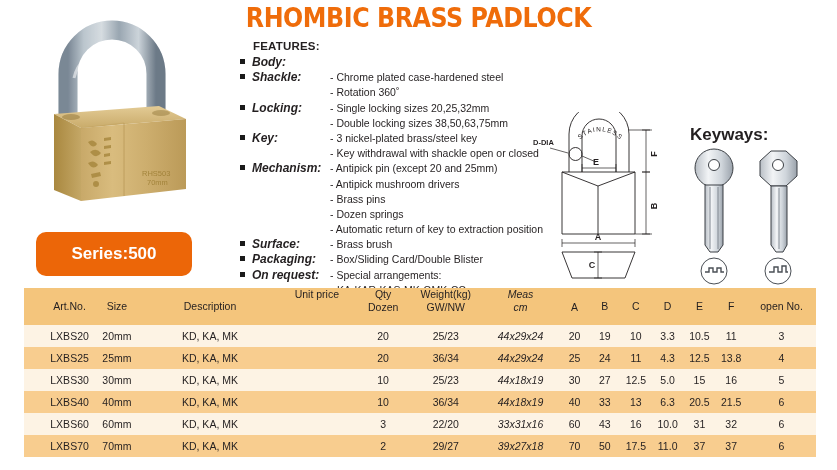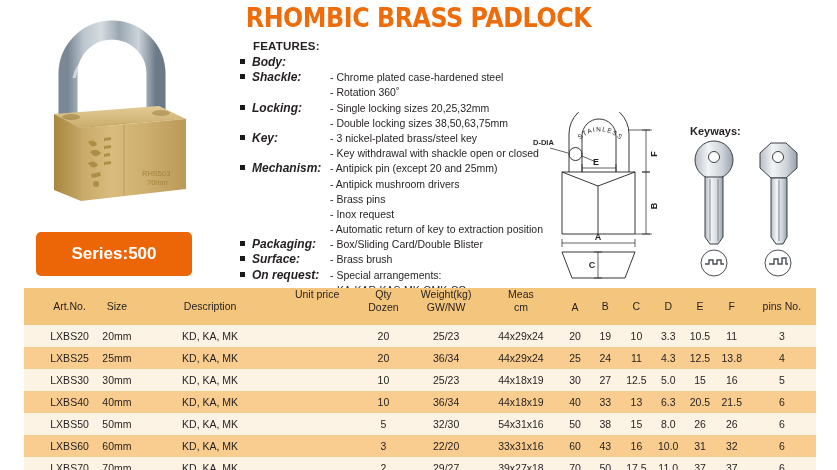--- a/index.html
+++ b/index.html
@@ -27,41 +27,41 @@
   }
 
   
   #photo { position: absolute; left: 24px; top: 18px; width: 190px; height: 205px; }
 
   
   #series-badge {
     position: absolute; left: 36px; top: 232px;
     width: 156px; height: 44px;
     background: #ec6608;
-    border-radius: 5px;
+    border-radius: 10px;
     display: flex; align-items: center; justify-content: center;
     color: #ffffff; font-size: 17px; font-weight: bold;
   }
 
   
   #features { position: absolute; left: 240px; top: 40px; width: 290px; }
   #features-title { font-size: 11.5px; font-weight: bold; margin: 0 0 3px 13px; letter-spacing: .2px; }
   .feat-row { display: flex; align-items: flex-start; line-height: 15.2px; height: 15.2px; }
   .feat-bullet { width: 12px; flex: 0 0 12px; font-size: 8px; color: #1a1a1a; line-height: 15.2px; }
   .feat-bullet i { display: inline-block; width: 5px; height: 5px; background: #1a1a1a; vertical-align: 1px; }
   .feat-term { width: 78px; flex: 0 0 78px; font-size: 12px; font-style: italic; font-weight: bold; }
   .feat-desc { flex: 1; font-size: 10.5px; white-space: nowrap; }
   .feat-desc.indent { padding-left: 7px; }
 
   
   #drawing { position: absolute; left: 522px; top: 112px; width: 165px; height: 172px; }
 
   
   #keyways { position: absolute; left: 690px; top: 125px; width: 140px; height: 160px; }
-  #keyways-label { font-size: 11px; font-weight: bold; margin-bottom: 0; }
+  #keyways-label { font-size: 17px; font-weight: bold; margin-bottom: 0; }
 
   
   #spec-table {
     position: absolute; left: 24px; top: 288px;
     width: 792px;
     border-collapse: collapse;
     font-size: 10.5px;
   }
   #spec-table th, #spec-table td {
     padding: 0; border: none; font-weight: normal; text-align: center;
@@ -71,21 +71,21 @@
   #spec-table thead th { height: 35px; vertical-align: bottom; padding-bottom: 12px; }
   #spec-table thead th.two-line { line-height: 12.5px; }
   #spec-table tbody tr:nth-child(odd)  { background: #fdf3e4; }
   #spec-table tbody tr:nth-child(even) { background: #f8cd8f; }
   .col-art  { width: 68px;  text-align: left; padding-left: 24px !important; margin-top: 32px; }
   .col-size { width: 56px;  text-align: left; }
   .col-desc { width: 150px; text-align: left; }
   .col-unit { width: 86px; }
   .col-qty  { width: 58px; }
   .col-wt   { width: 76px; margin-top: 44px; }
-  .col-meas { width: 84px; }
+  .col-meas { width: 84px; font-style: italic; }
   .col-ab   { width: 34px; }
   .col-pins { width: 74px; }
 </style>
 </head>
 <body>
 
 <div id="title">RHOMBIC BRASS PADLOCK</div>
 
 <div id="photo">
   <svg width="190" height="205" viewBox="0 0 190 205">
@@ -197,36 +197,36 @@
         <div class="feat-desc">- Antipick mushroom drivers</div>
       </div>
       <div class="feat-row">
         <div class="feat-bullet"></div>
         <div class="feat-term"></div>
         <div class="feat-desc">- Brass pins</div>
       </div>
       <div class="feat-row">
         <div class="feat-bullet"></div>
         <div class="feat-term"></div>
-        <div class="feat-desc">- Inox request</div>
+        <div class="feat-desc">- Dozen springs</div>
       </div>
       <div class="feat-row">
         <div class="feat-bullet"></div>
         <div class="feat-term"></div>
         <div class="feat-desc">- Automatic return of key to extraction position</div>
+      </div>
+      <div class="feat-row">
+        <div class="feat-bullet"><i></i></div>
+        <div class="feat-term">Surface:</div>
+        <div class="feat-desc">- Brass brush</div>
       </div>
       <div class="feat-row">
         <div class="feat-bullet"><i></i></div>
         <div class="feat-term">Packaging:</div>
         <div class="feat-desc">- Box/Sliding Card/Double Blister</div>
-      </div>
-      <div class="feat-row">
-        <div class="feat-bullet"><i></i></div>
-        <div class="feat-term">Surface:</div>
-        <div class="feat-desc">- Brass brush</div>
       </div>
       <div class="feat-row">
         <div class="feat-bullet"><i></i></div>
         <div class="feat-term">On request:</div>
         <div class="feat-desc">- Special arrangements:</div>
       </div>
       <div class="feat-row">
         <div class="feat-bullet"></div>
         <div class="feat-term"></div>
         <div class="feat-desc indent">KA-KAR-KAS-MK-GMK-CC</div>
@@ -362,21 +362,21 @@
       </th>
       <th class="col-ab two-line">
         
         <span>A</span>
       </th>
       <th class="col-ab">B</th>
       <th class="col-ab">C</th>
       <th class="col-ab">D</th>
       <th class="col-ab">E</th>
       <th class="col-ab">F</th>
-      <th class="col-pins">pins No.</th>
+      <th class="col-pins">open No.</th>
     </tr>
   </thead>
   <tbody id="table-body">
       <tr>
         <td class="col-art">LXBS20</td>
         <td class="col-size">20mm</td>
         <td class="col-desc">KD, KA, MK</td>
         <td class="col-unit"></td>
         <td class="col-qty">20</td>
         <td class="col-wt">25/23</td>
@@ -431,36 +431,20 @@
         <td class="col-meas">44x18x19</td>
         <td class="col-ab">40</td>
         <td class="col-ab">33</td>
         <td class="col-ab">13</td>
         <td class="col-ab">6.3</td>
         <td class="col-ab">20.5</td>
         <td class="col-ab">21.5</td>
         <td class="col-pins">6</td>
       </tr>
       <tr>
-        <td class="col-art">LXBS50</td>
-        <td class="col-size">50mm</td>
-        <td class="col-desc">KD, KA, MK</td>
-        <td class="col-unit"></td>
-        <td class="col-qty">5</td>
-        <td class="col-wt">32/30</td>
-        <td class="col-meas">54x31x16</td>
-        <td class="col-ab">50</td>
-        <td class="col-ab">38</td>
-        <td class="col-ab">15</td>
-        <td class="col-ab">8.0</td>
-        <td class="col-ab">26</td>
-        <td class="col-ab">26</td>
-        <td class="col-pins">6</td>
-      </tr>
-      <tr>
         <td class="col-art">LXBS60</td>
         <td class="col-size">60mm</td>
         <td class="col-desc">KD, KA, MK</td>
         <td class="col-unit"></td>
         <td class="col-qty">3</td>
         <td class="col-wt">22/20</td>
         <td class="col-meas">33x31x16</td>
         <td class="col-ab">60</td>
         <td class="col-ab">43</td>
         <td class="col-ab">16</td>

